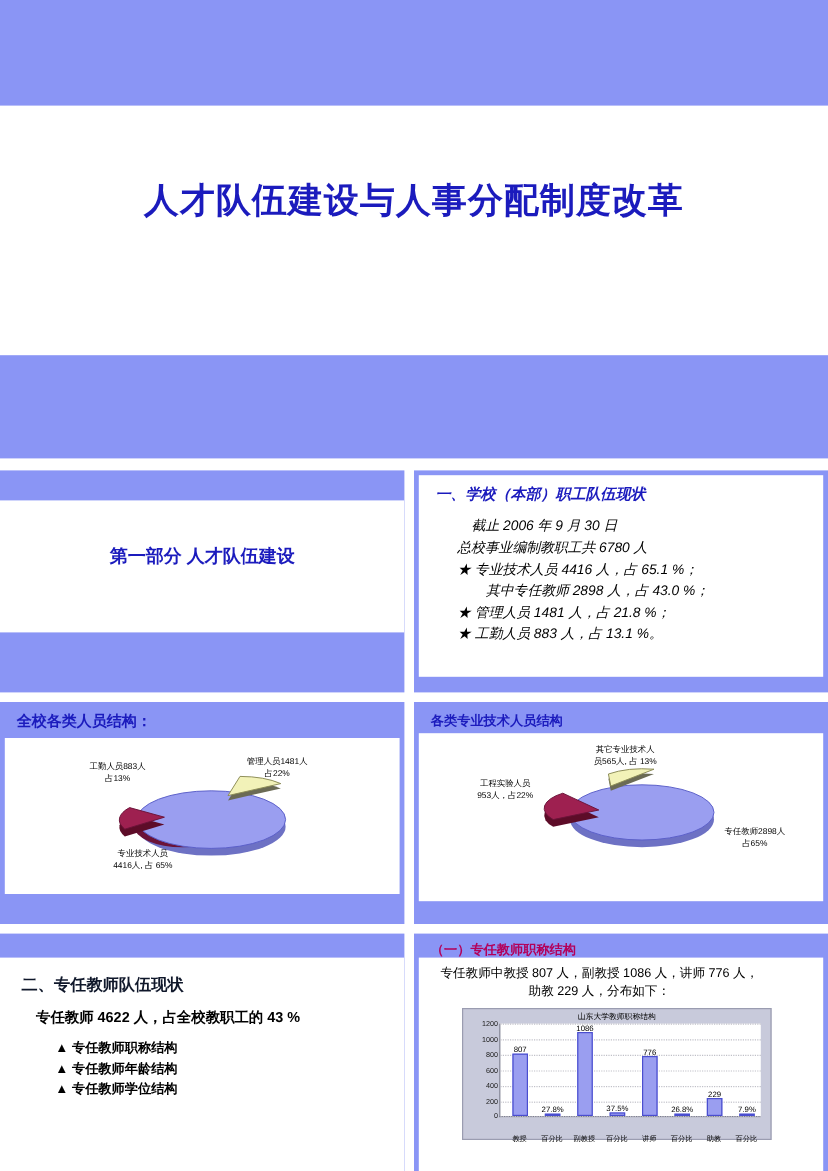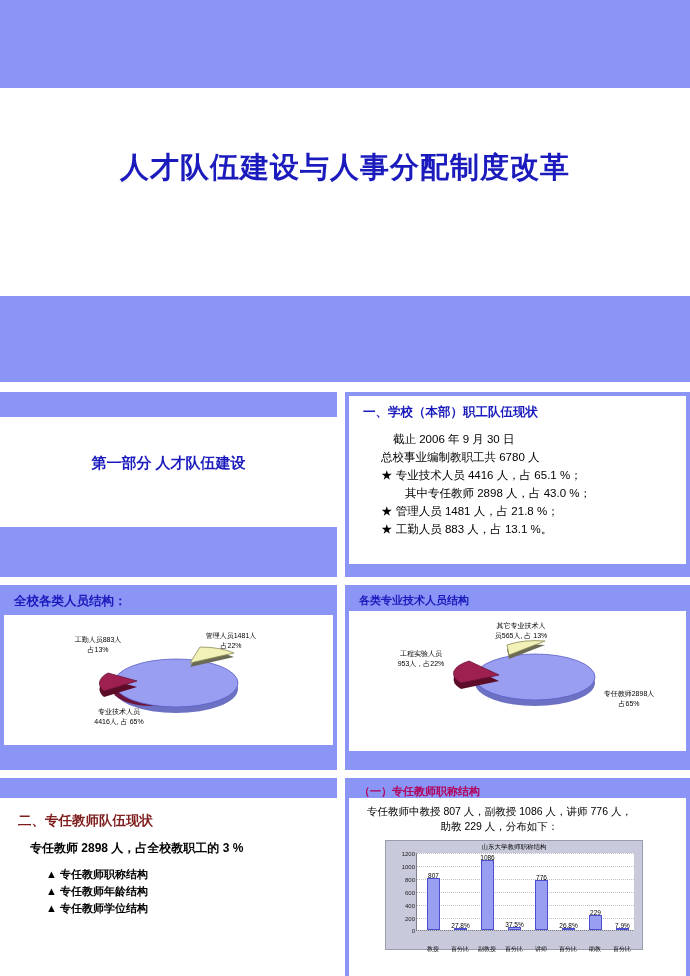--- a/index.html
+++ b/index.html
@@ -72,21 +72,21 @@
     position: absolute;
     left: 0; top: 62px;
     width: 337px;
     text-align: center;
     font-size: 15px;
     font-weight: bold;
     color: #1b1bbd;
   }
 
   
-  .s3 { left: 345px; top: 392px; width: 345px; height: 185px; }
+  .s3 { left: 345px; top: 392px; width: 345px; height: 185px; font-style: italic; }
   .s3 .inner { left: 4px; top: 4px; width: 337px; height: 168px; }
   .s3-head {
     position: absolute;
     left: 18px; top: 12px;
     font-size: 12.5px;
     font-weight: bold;
     color: #1b1bbd;
   }
   .s3-body {
     position: absolute;
@@ -122,21 +122,21 @@
   }
 
   
   .s6 { left: 0; top: 778px; width: 337px; height: 198px; }
   .s6 .inner { left: 0; top: 20px; width: 337px; height: 178px; }
   .s6-head {
     position: absolute;
     left: 18px; top: 34px;
     font-size: 13.5px;
     font-weight: bold;
-    color: #7f1d1d;
+    color: #0f172a;
   }
   .s6-line {
     position: absolute;
     left: 30px; top: 62px;
     font-size: 12px;
     font-weight: bold;
     color: #000000;
   }
   .s6-list {
     position: absolute;
@@ -329,21 +329,21 @@
           <span>专业技术人员</span><br>
           <span>4416人, 占 65%</span>
         </div>
       </div>
     </div>
   </div>
 
   <div class="slide s6">
     <div class="inner"></div>
     <div class="s6-head">二、专任教师队伍现状</div>
-    <div class="s6-line">专任教师 2898 人，占全校教职工的 3 %</div>
+    <div class="s6-line">专任教师 4622 人，占全校教职工的 43 %</div>
     <div class="s6-list">
       <div>▲ 专任教师职称结构</div>
       <div>▲ 专任教师年龄结构</div>
       <div>▲ 专任教师学位结构</div>
     </div>
   </div>
 
   <div class="slide s7">
     <div class="inner"></div>
     <div class="s7-head">（一）专任教师职称结构</div>

